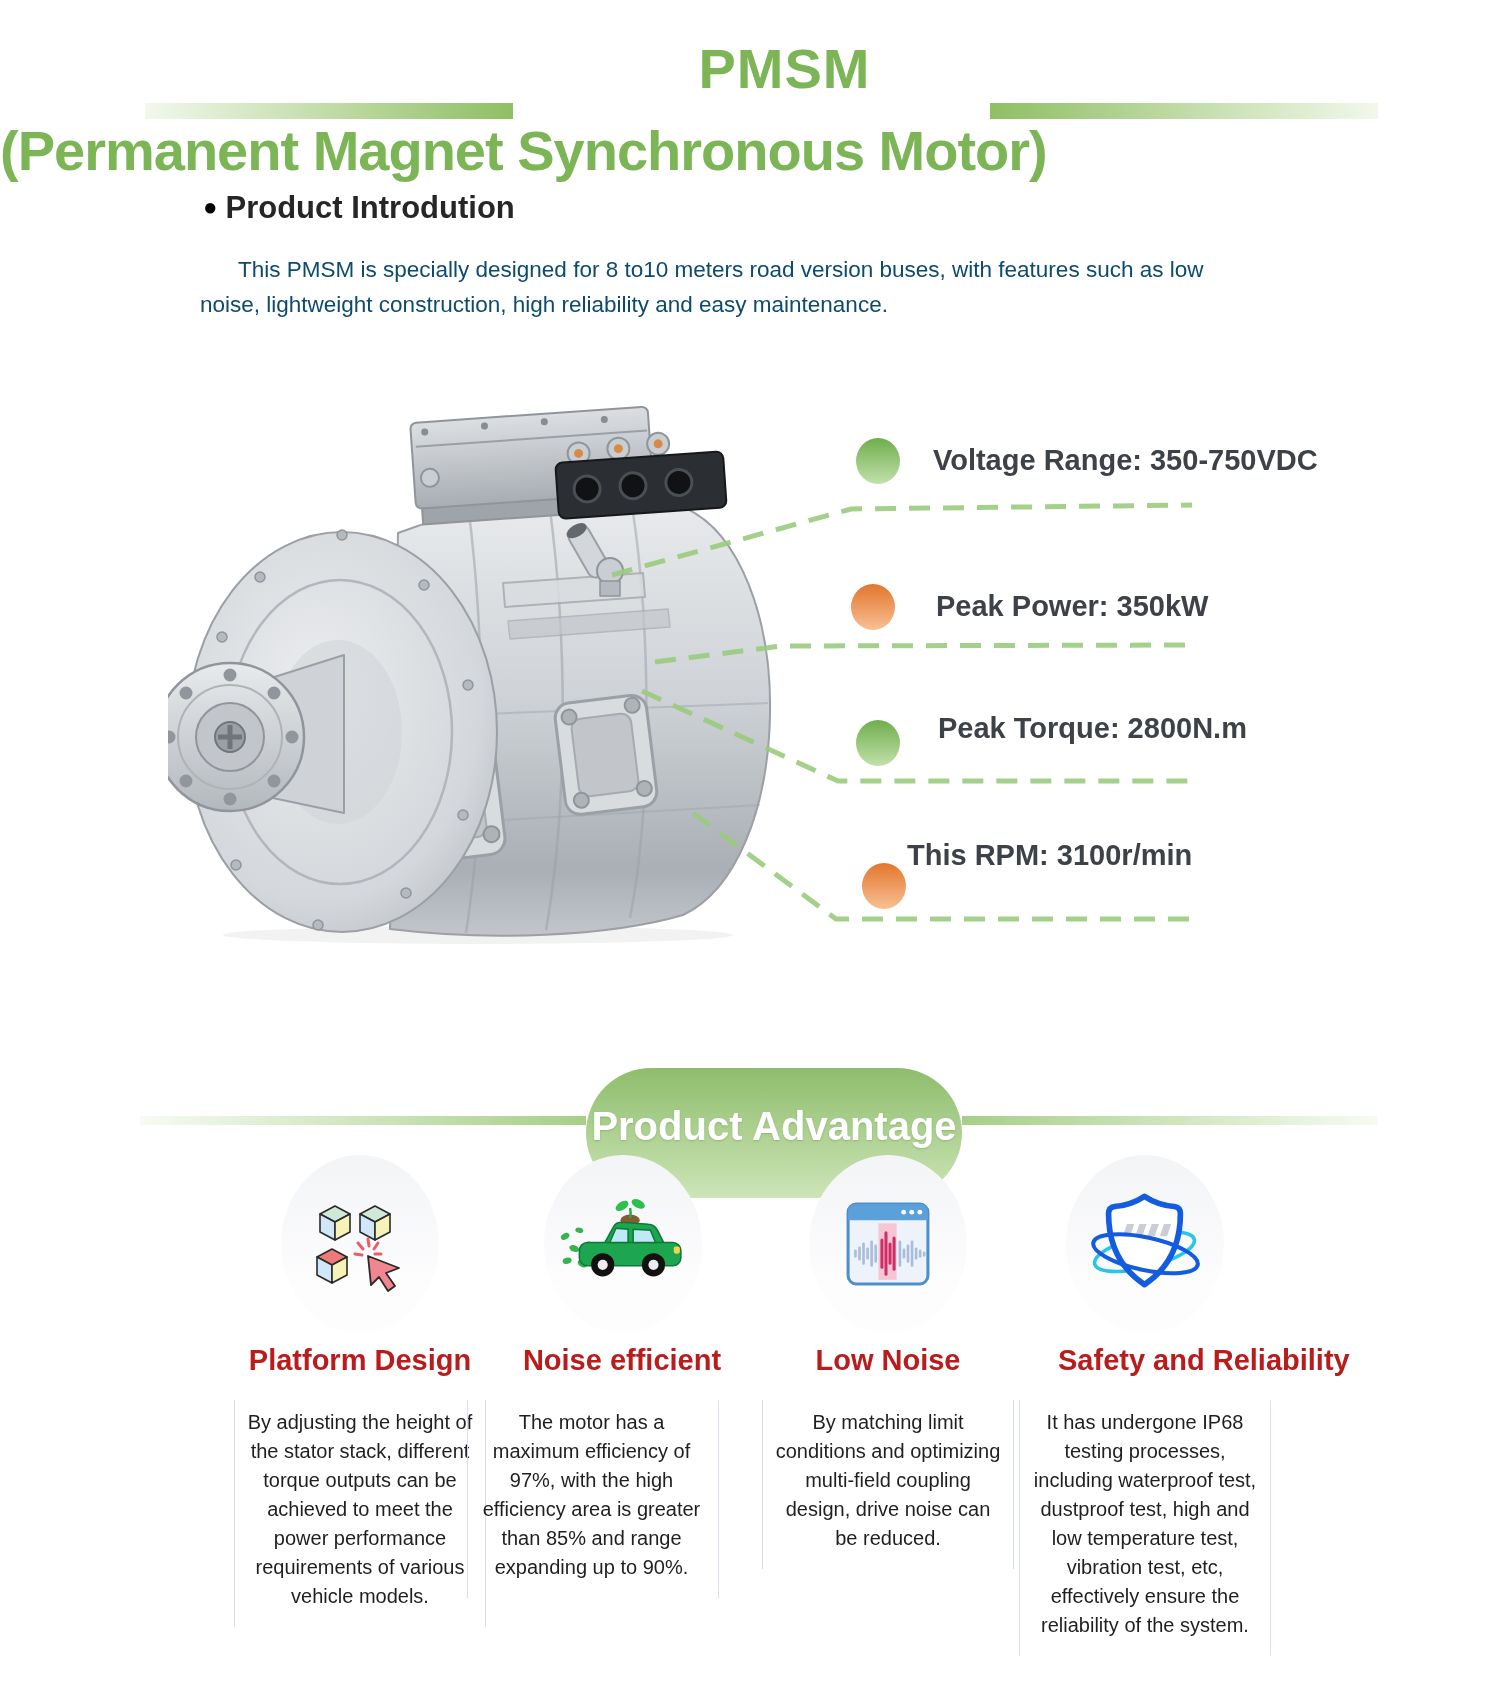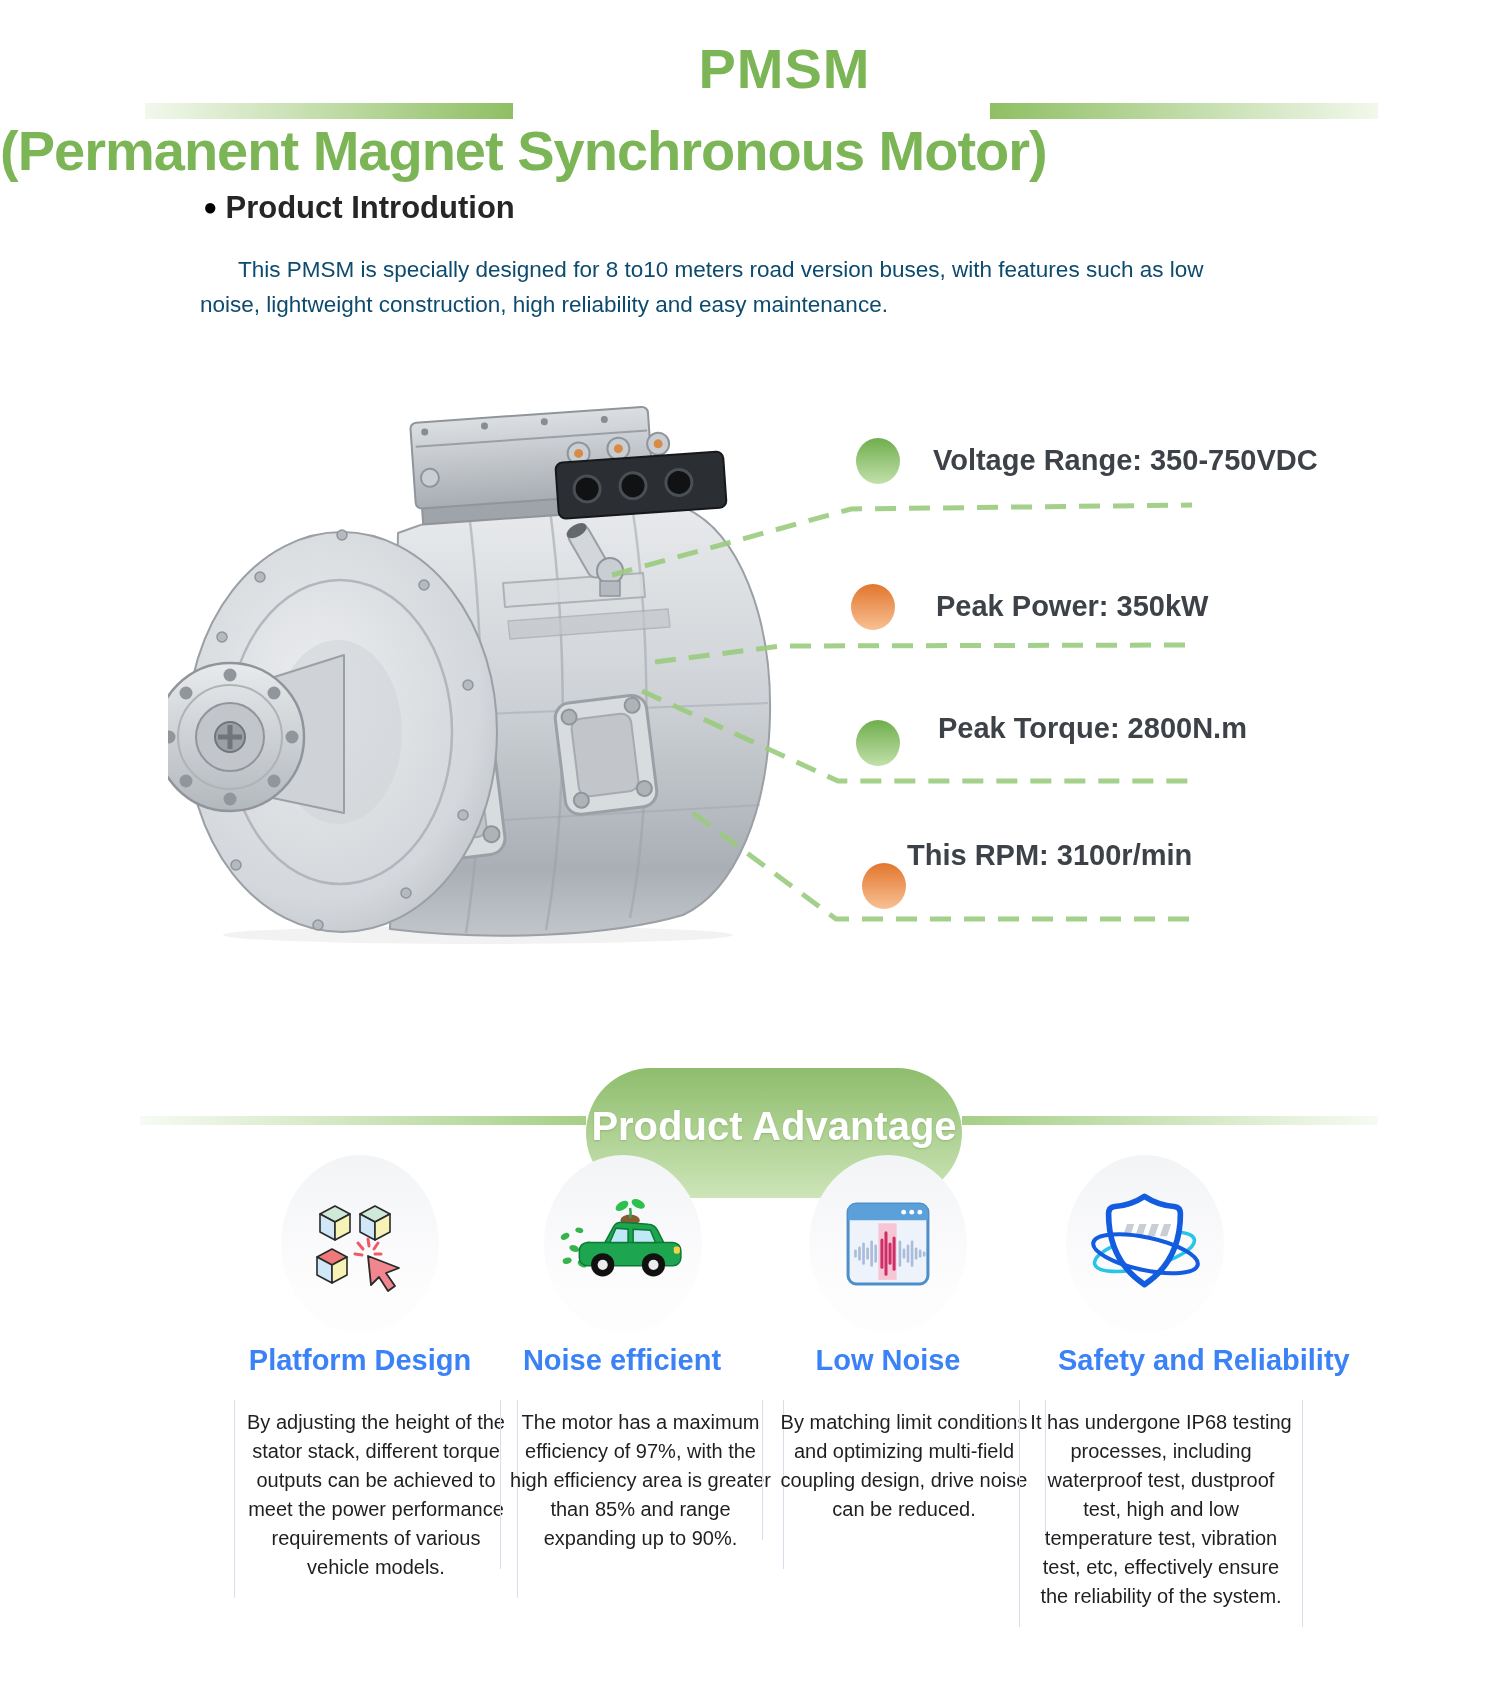--- a/index.html
+++ b/index.html
@@ -32,26 +32,26 @@
   .banner-pill{position:absolute;left:586px;top:1068px;width:376px;height:130px;border-radius:65px;
                background:linear-gradient(180deg,#8ebd6c 0%,#cde5b8 100%);
                display:flex;align-items:center;justify-content:center;}
   .banner-pill span{font-size:40px;font-weight:bold;color:#ffffff;margin-top:-14px;
                     text-shadow:0 1px 2px rgba(90,130,60,.35);}
   
   .adv-oval{position:absolute;top:1155px;width:158px;height:178px;border-radius:50%;
             background:linear-gradient(180deg,#f3f4f6 0%,#fdfdfe 75%);
             display:flex;align-items:center;justify-content:center;}
   .adv-title{position:absolute;top:1344px;width:270px;text-align:center;
-             font-size:29px;font-weight:bold;color:#3b82f6;white-space:nowrap;}
-  .adv-text{position:absolute;top:1400px;width:284px;box-sizing:border-box;padding:8px 9px 16px;
+             font-size:29px;font-weight:bold;color:#b91c1c;white-space:nowrap;}
+  .adv-text{position:absolute;top:1400px;width:252px;box-sizing:border-box;padding:8px 9px 16px;
             text-align:center;font-size:20px;line-height:29px;color:#1f1f1f;
             border-left:1px solid #d6dfeb;border-right:1px solid #d6dfeb;}
   .c1{left:225px;} .c2{left:487px;} .c3{left:753px;} .c4{left:1058px;}
-  .t1{left:234px;} .t2{left:500px;padding-left:6px;} .t3{left:762px;} .t4{left:1019px;}
+  .t1{left:234px;} .t2{left:467px;padding-left:6px;} .t3{left:762px;} .t4{left:1019px;}
   .o1{left:281px;} .o2{left:544px;} .o3{left:809px;} .o4{left:1066px;}
 </style>
 </head>
 <body>
 
 <div class="canvas">
 
   <div class="title">PMSM</div>
   <div class="accent-bar left"></div>
   <div class="accent-bar right"></div>

